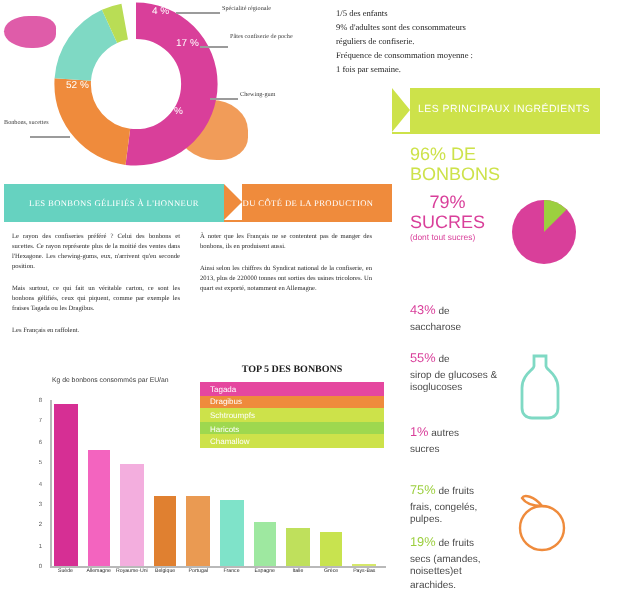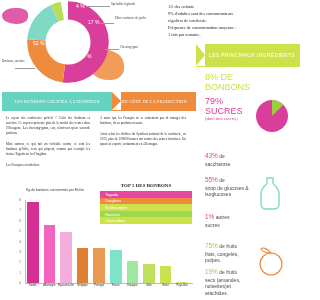--- a/index.html
+++ b/index.html
@@ -24,21 +24,21 @@
   #ribbon{position:absolute;left:196px;top:44px;width:104px;height:23px;
           background:#cde24a;display:flex;align-items:center;}
   #ribbon:before{content:"";position:absolute;left:0;top:0;border-top:11.5px solid #fff;
           border-bottom:11.5px solid #fff;border-left:9px solid #cde24a;width:0;height:0;}
   #ribbon .rtxt{position:relative;margin-left:13px;font-size:5.2px;color:#ffffff;
           letter-spacing:.25px;line-height:1.45;font-family:"Liberation Sans",sans-serif;}
 
   
   .statblk{position:absolute;left:205px;}
   .big{font-size:9px;color:#cde24a;font-family:"Liberation Sans",sans-serif;line-height:1.12;}
-  .big.mag{color:#d93f9a;}
+  .big.mag{color:#d93f9a;text-align:center;}
   .sub{font-size:4.2px;color:#d93f9a;font-family:"Liberation Sans",sans-serif;line-height:1.3;}
   .pstat{font-size:5px;color:#4a4a4a;font-family:"Liberation Sans",sans-serif;line-height:1.35;}
   .pstat b{font-size:6.4px;font-weight:normal;}
   .pk{color:#d93f9a;}  .gr{color:#9ccf3f;}
 
   
   .hdr{position:absolute;top:92px;height:19px;display:flex;align-items:center;
        justify-content:center;text-align:center;color:#fff;font-size:4.3px;
        letter-spacing:.2px;line-height:1.35;font-family:"Liberation Serif",serif;}
   #hdr-left{left:2px;width:110px;background:#66d2c0;}
@@ -118,21 +118,21 @@
     <div>réguliers de confiserie.</div>
     <div>Fréquence de consommation moyenne :</div>
     <div>1 fois par semaine.</div>
   </div>
 
   <div id="ribbon">
     <div class="rtxt">LES PRINCIPAUX INGRÉDIENTS</div>
   </div>
 
   <div class="statblk" style="top:72px;">
-    <div class="big">8% DE</div>
+    <div class="big">96% DE</div>
     <div class="big">BONBONS</div>
   </div>
 
   <div class="statblk" style="top:96px;">
     <div class="big mag">79%</div>
     <div class="big mag">SUCRES</div>
     <div class="sub">(dont tout sucres)</div>
   </div>
 
   <svg class="icon-svg" style="left:252px;top:96px;" width="40" height="40" viewBox="0 0 40 40">

